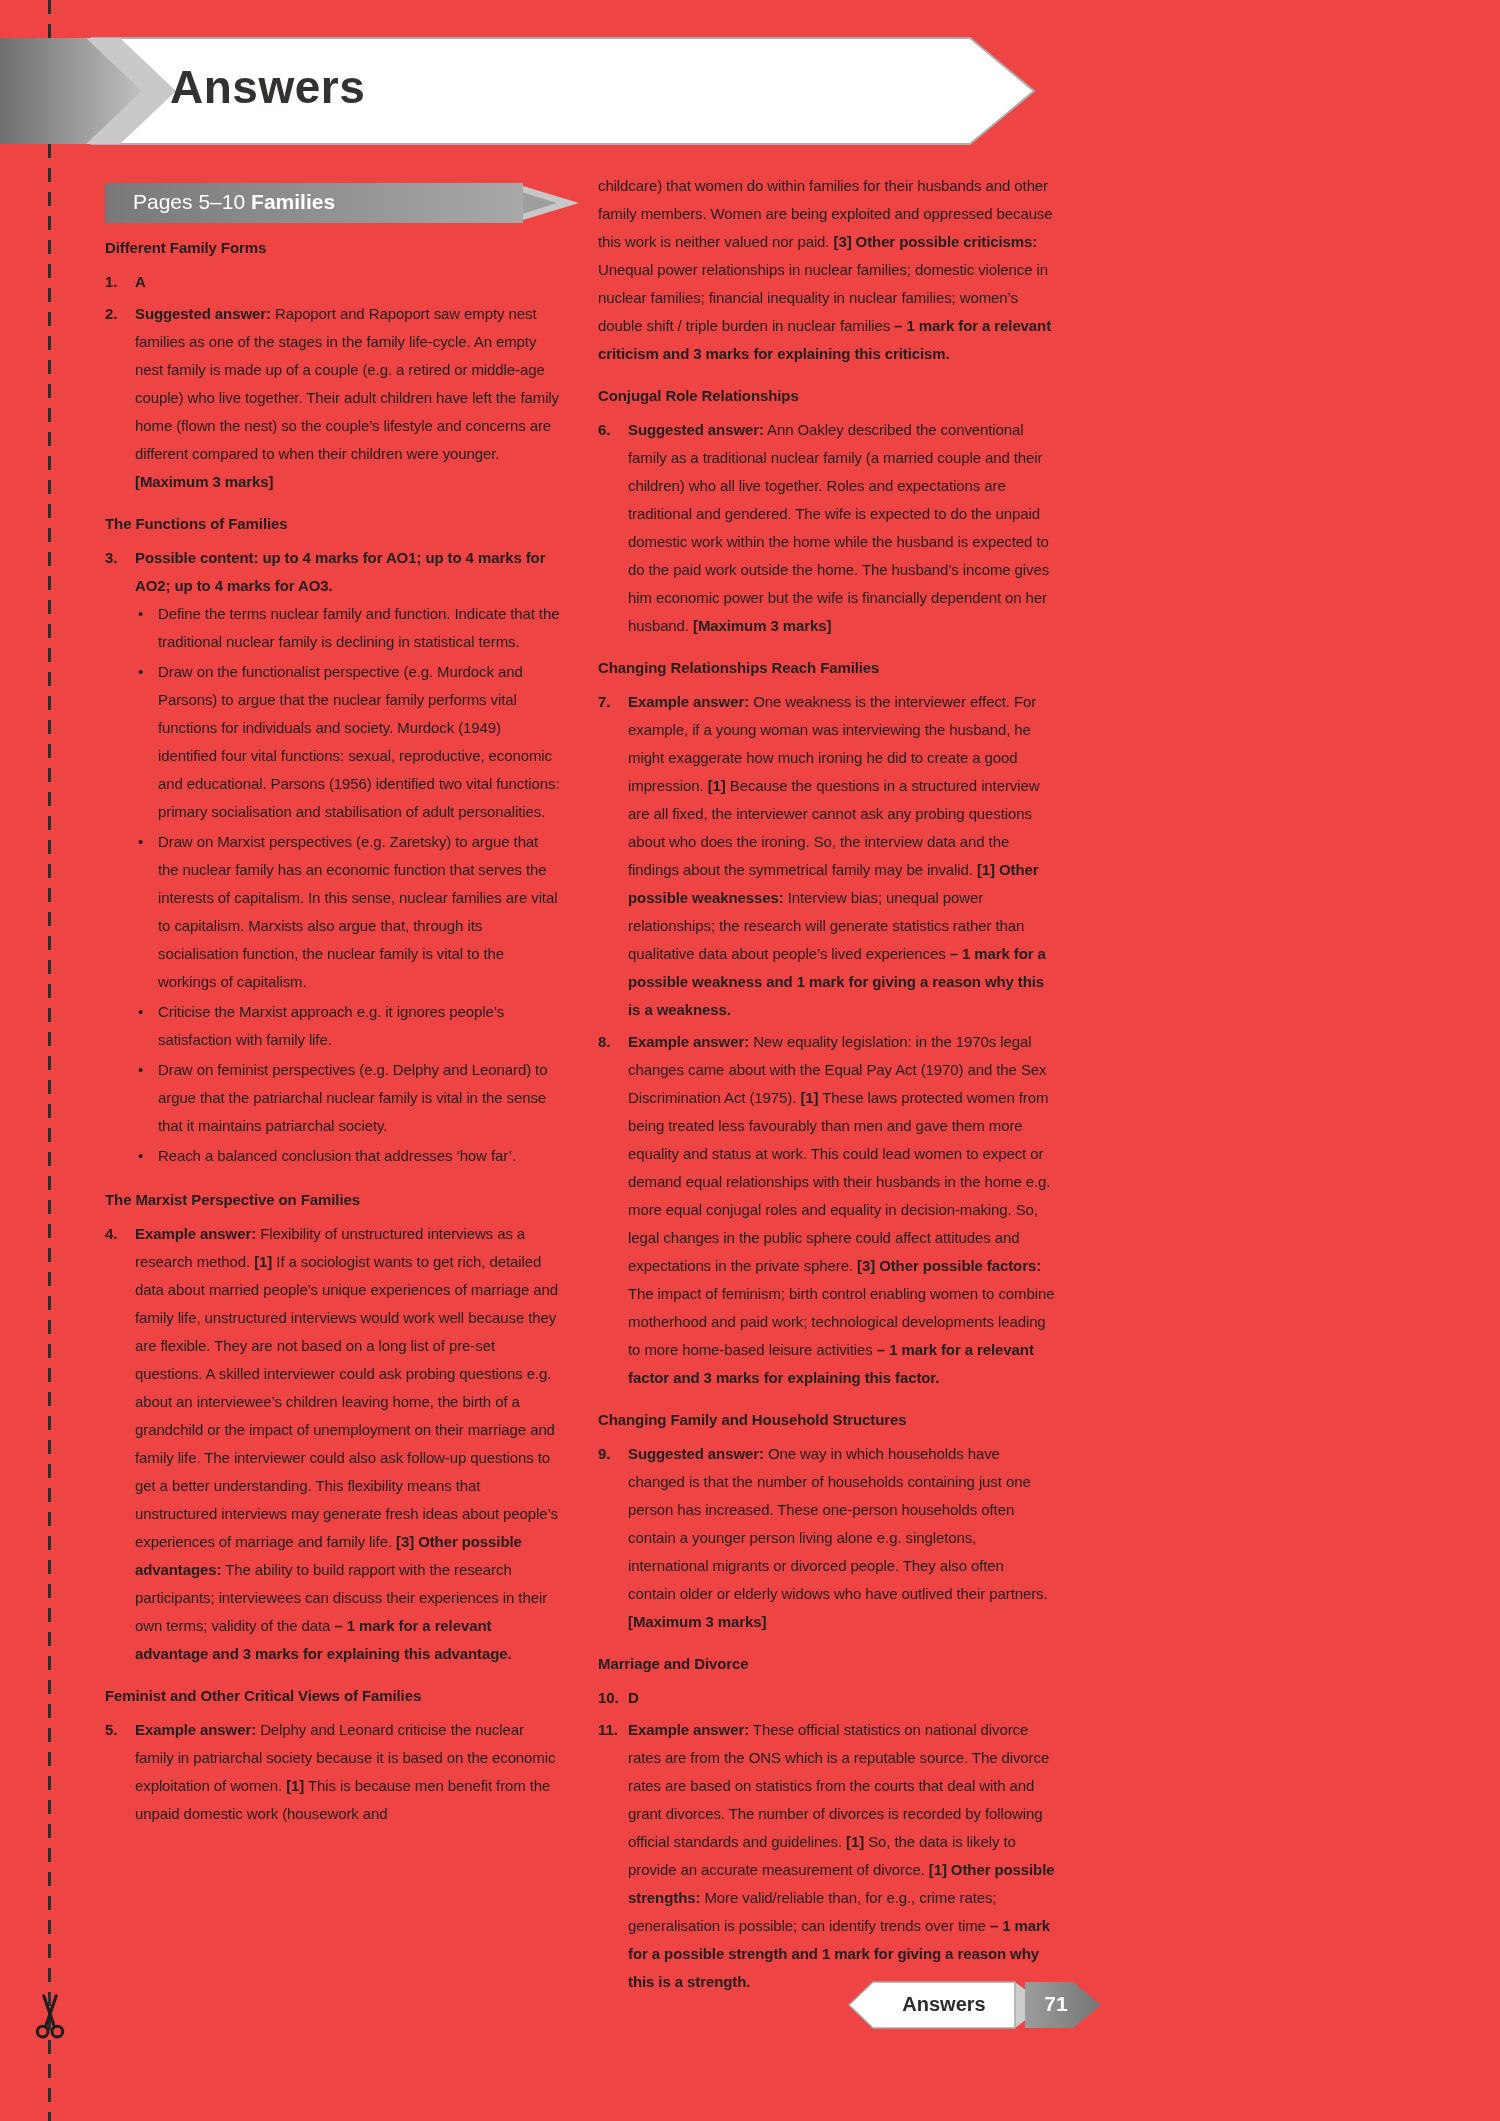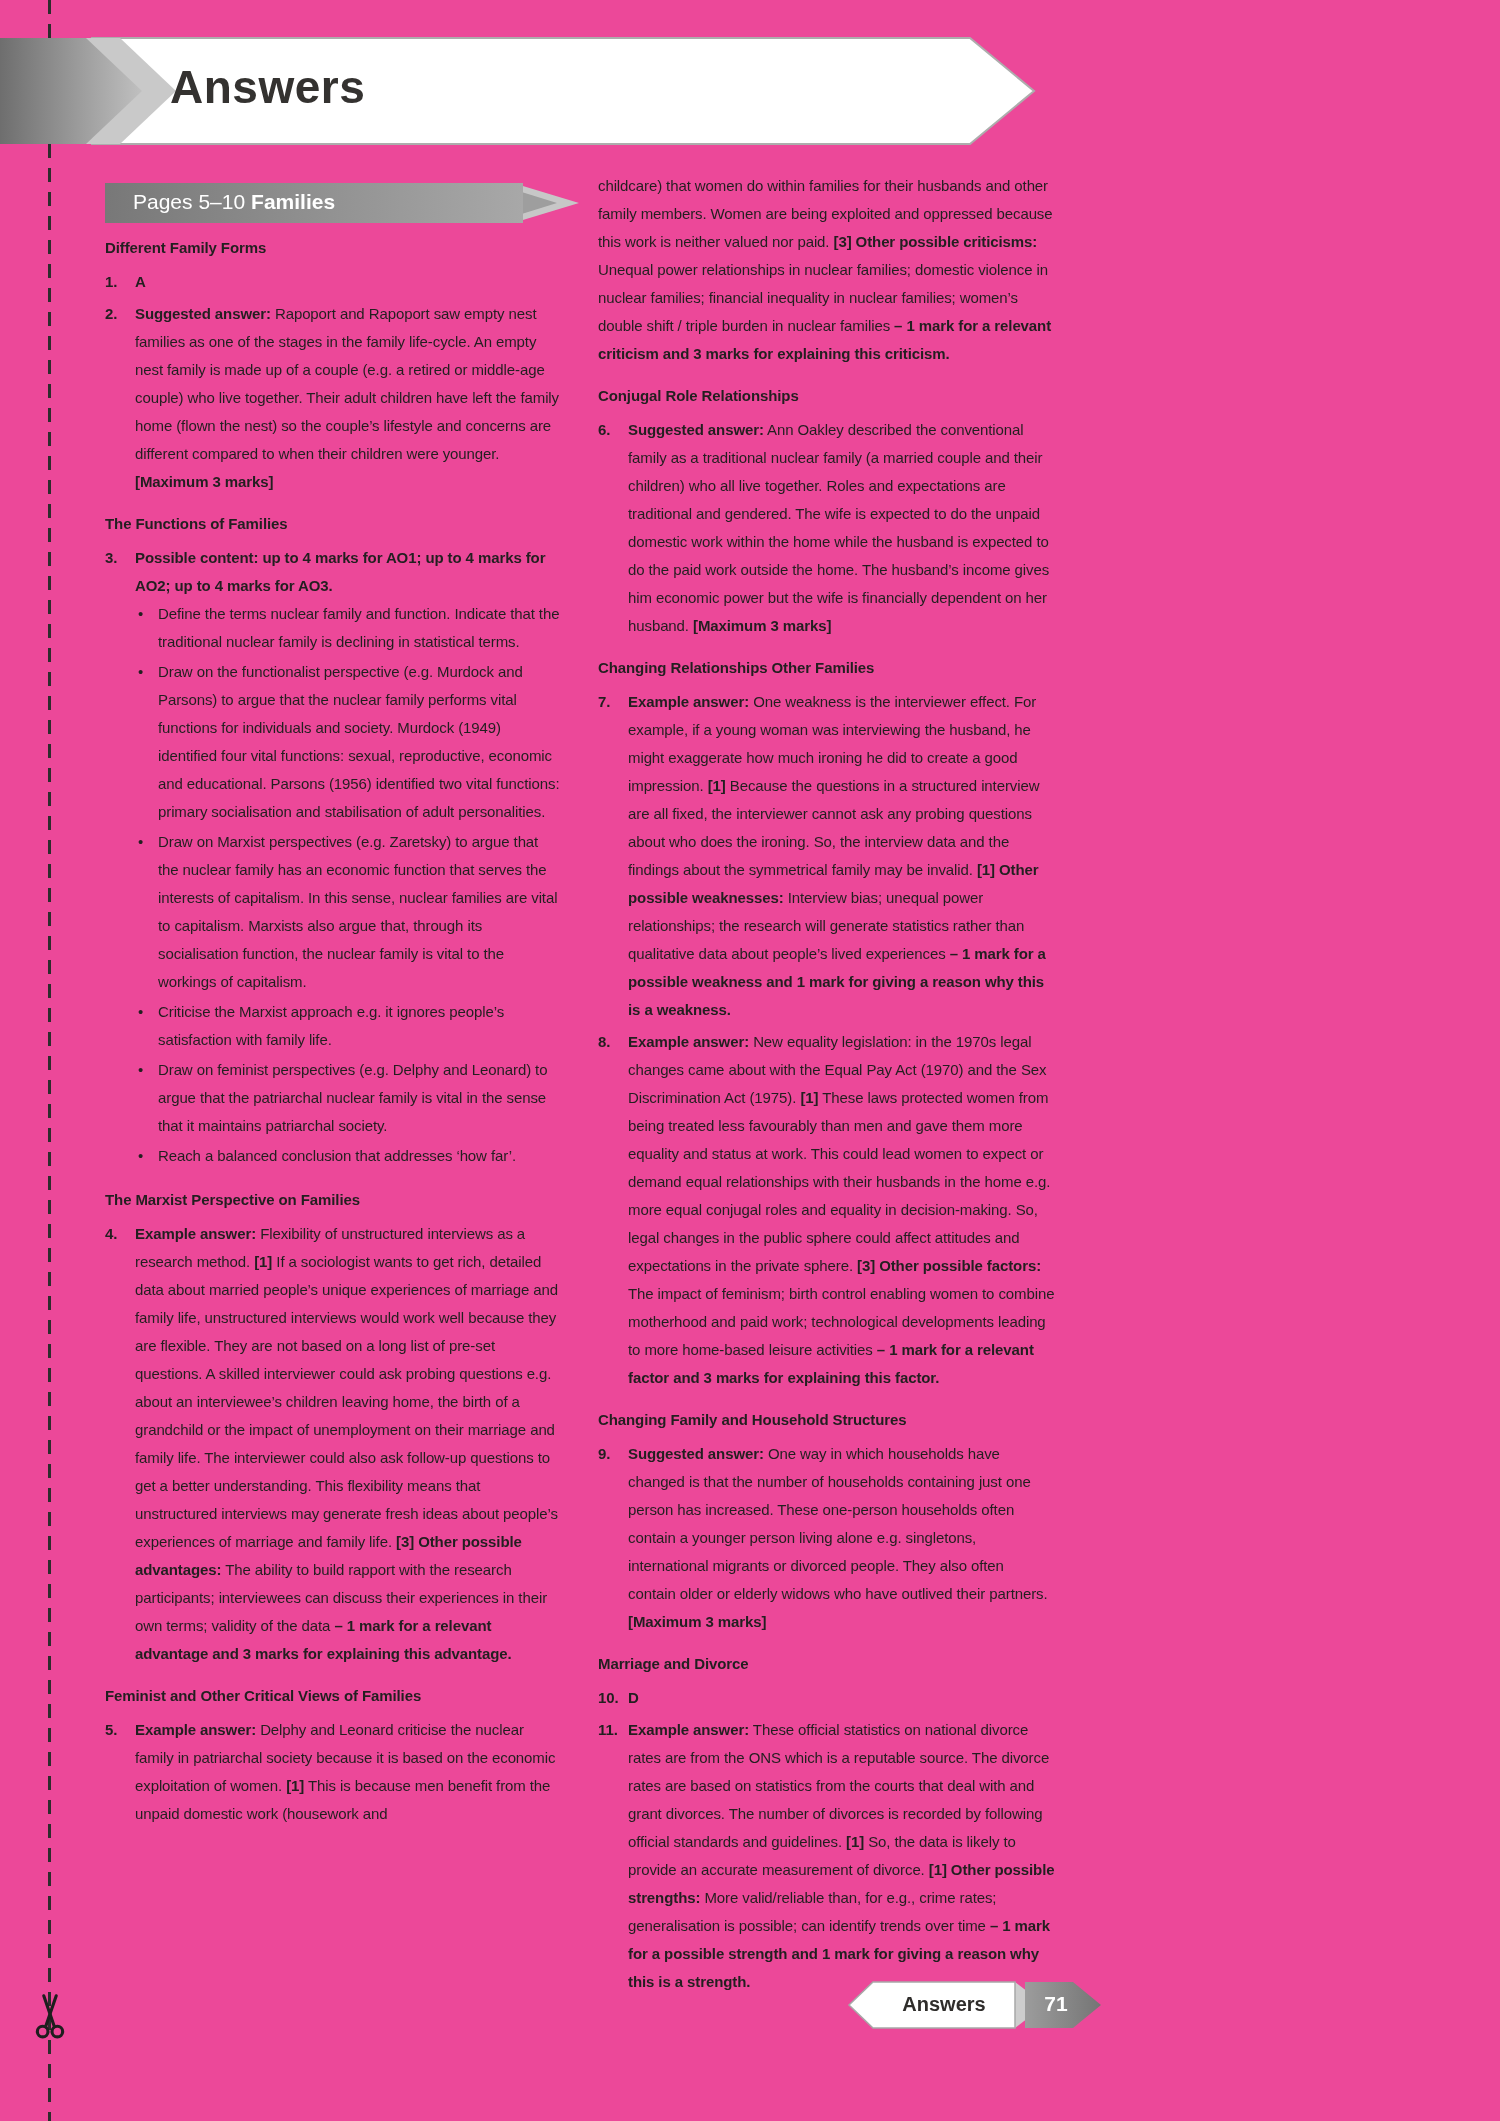--- a/index.html
+++ b/index.html
@@ -3,21 +3,21 @@
 <meta charset="utf-8">
 <style>
   * { margin:0; padding:0; box-sizing:border-box; }
   html,body { background:#ffffff; }
   body {
     width:1500px; height:2121px;
     font-family:"Liberation Sans", sans-serif;
     color:#231f20;
     position:relative;
   }
-  .page { position:relative; width:1500px; height:2121px; background:#ec4899; overflow:hidden; }
+  .page { position:relative; width:1500px; height:2121px; background:#ef4444; overflow:hidden; }
 
   
   .cut-line {
     position:absolute; left:48px; top:0; width:3px; height:2121px;
     background:repeating-linear-gradient(to bottom, #2d2d2d 0 14px, transparent 14px 24px);
   }
   .scissors { position:absolute; left:28px; top:1992px; width:44px; height:48px; }
 
   
   .page-header svg { position:absolute; left:0; top:34px; }
@@ -162,21 +162,21 @@
       </div>
     <div id="col-right" class="col col-right">
         <p class="cont-para"><span>childcare) that women do within families for their husbands and other family members. Women are being exploited and oppressed because this work is neither valued nor paid. </span><span class="b">[3] Other possible criticisms:</span><span> Unequal power relationships in nuclear families; domestic violence in nuclear families; financial inequality in nuclear families; women’s double shift / triple burden in nuclear families </span><span class="b">– 1 mark for a relevant criticism and 3 marks for explaining this criticism.</span></p>
         <h3 class="subhead">Conjugal Role Relationships</h3>
         <div class="item">
           <span class="num">6.</span>
           <div class="item-body">
             <p class="item-text"><span class="b">Suggested answer:</span><span> Ann Oakley described the conventional family as a traditional nuclear family (a married couple and their children) who all live together. Roles and expectations are traditional and gendered. The wife is expected to do the unpaid domestic work within the home while the husband is expected to do the paid work outside the home. The husband’s income gives him economic power but the wife is financially dependent on her husband. </span><span class="b">[Maximum 3 marks]</span></p>
           </div>
         </div>
-        <h3 class="subhead">Changing Relationships Other Families</h3>
+        <h3 class="subhead">Changing Relationships Reach Families</h3>
         <div class="item">
           <span class="num">7.</span>
           <div class="item-body">
             <p class="item-text"><span class="b">Example answer:</span><span> One weakness is the interviewer effect. For example, if a young woman was interviewing the husband, he might exaggerate how much ironing he did to create a good impression. </span><span class="b">[1]</span><span> Because the questions in a structured interview are all fixed, the interviewer cannot ask any probing questions about who does the ironing. So, the interview data and the findings about the symmetrical family may be invalid. </span><span class="b">[1] Other possible weaknesses:</span><span> Interview bias; unequal power relationships; the research will generate statistics rather than qualitative data about people’s lived experiences </span><span class="b">– 1 mark for a possible weakness and 1 mark for giving a reason why this is a weakness.</span></p>
           </div>
         </div>
         <div class="item">
           <span class="num">8.</span>
           <div class="item-body">
             <p class="item-text"><span class="b">Example answer:</span><span> New equality legislation: in the 1970s legal changes came about with the Equal Pay Act (1970) and the Sex Discrimination Act (1975). </span><span class="b">[1]</span><span> These laws protected women from being treated less favourably than men and gave them more equality and status at work. This could lead women to expect or demand equal relationships with their husbands in the home e.g. more equal conjugal roles and equality in decision-making. So, legal changes in the public sphere could affect attitudes and expectations in the private sphere. </span><span class="b">[3] Other possible factors:</span><span> The impact of feminism; birth control enabling women to combine motherhood and paid work; technological developments leading to more home-based leisure activities </span><span class="b">– 1 mark for a relevant factor and 3 marks for explaining this factor.</span></p>

